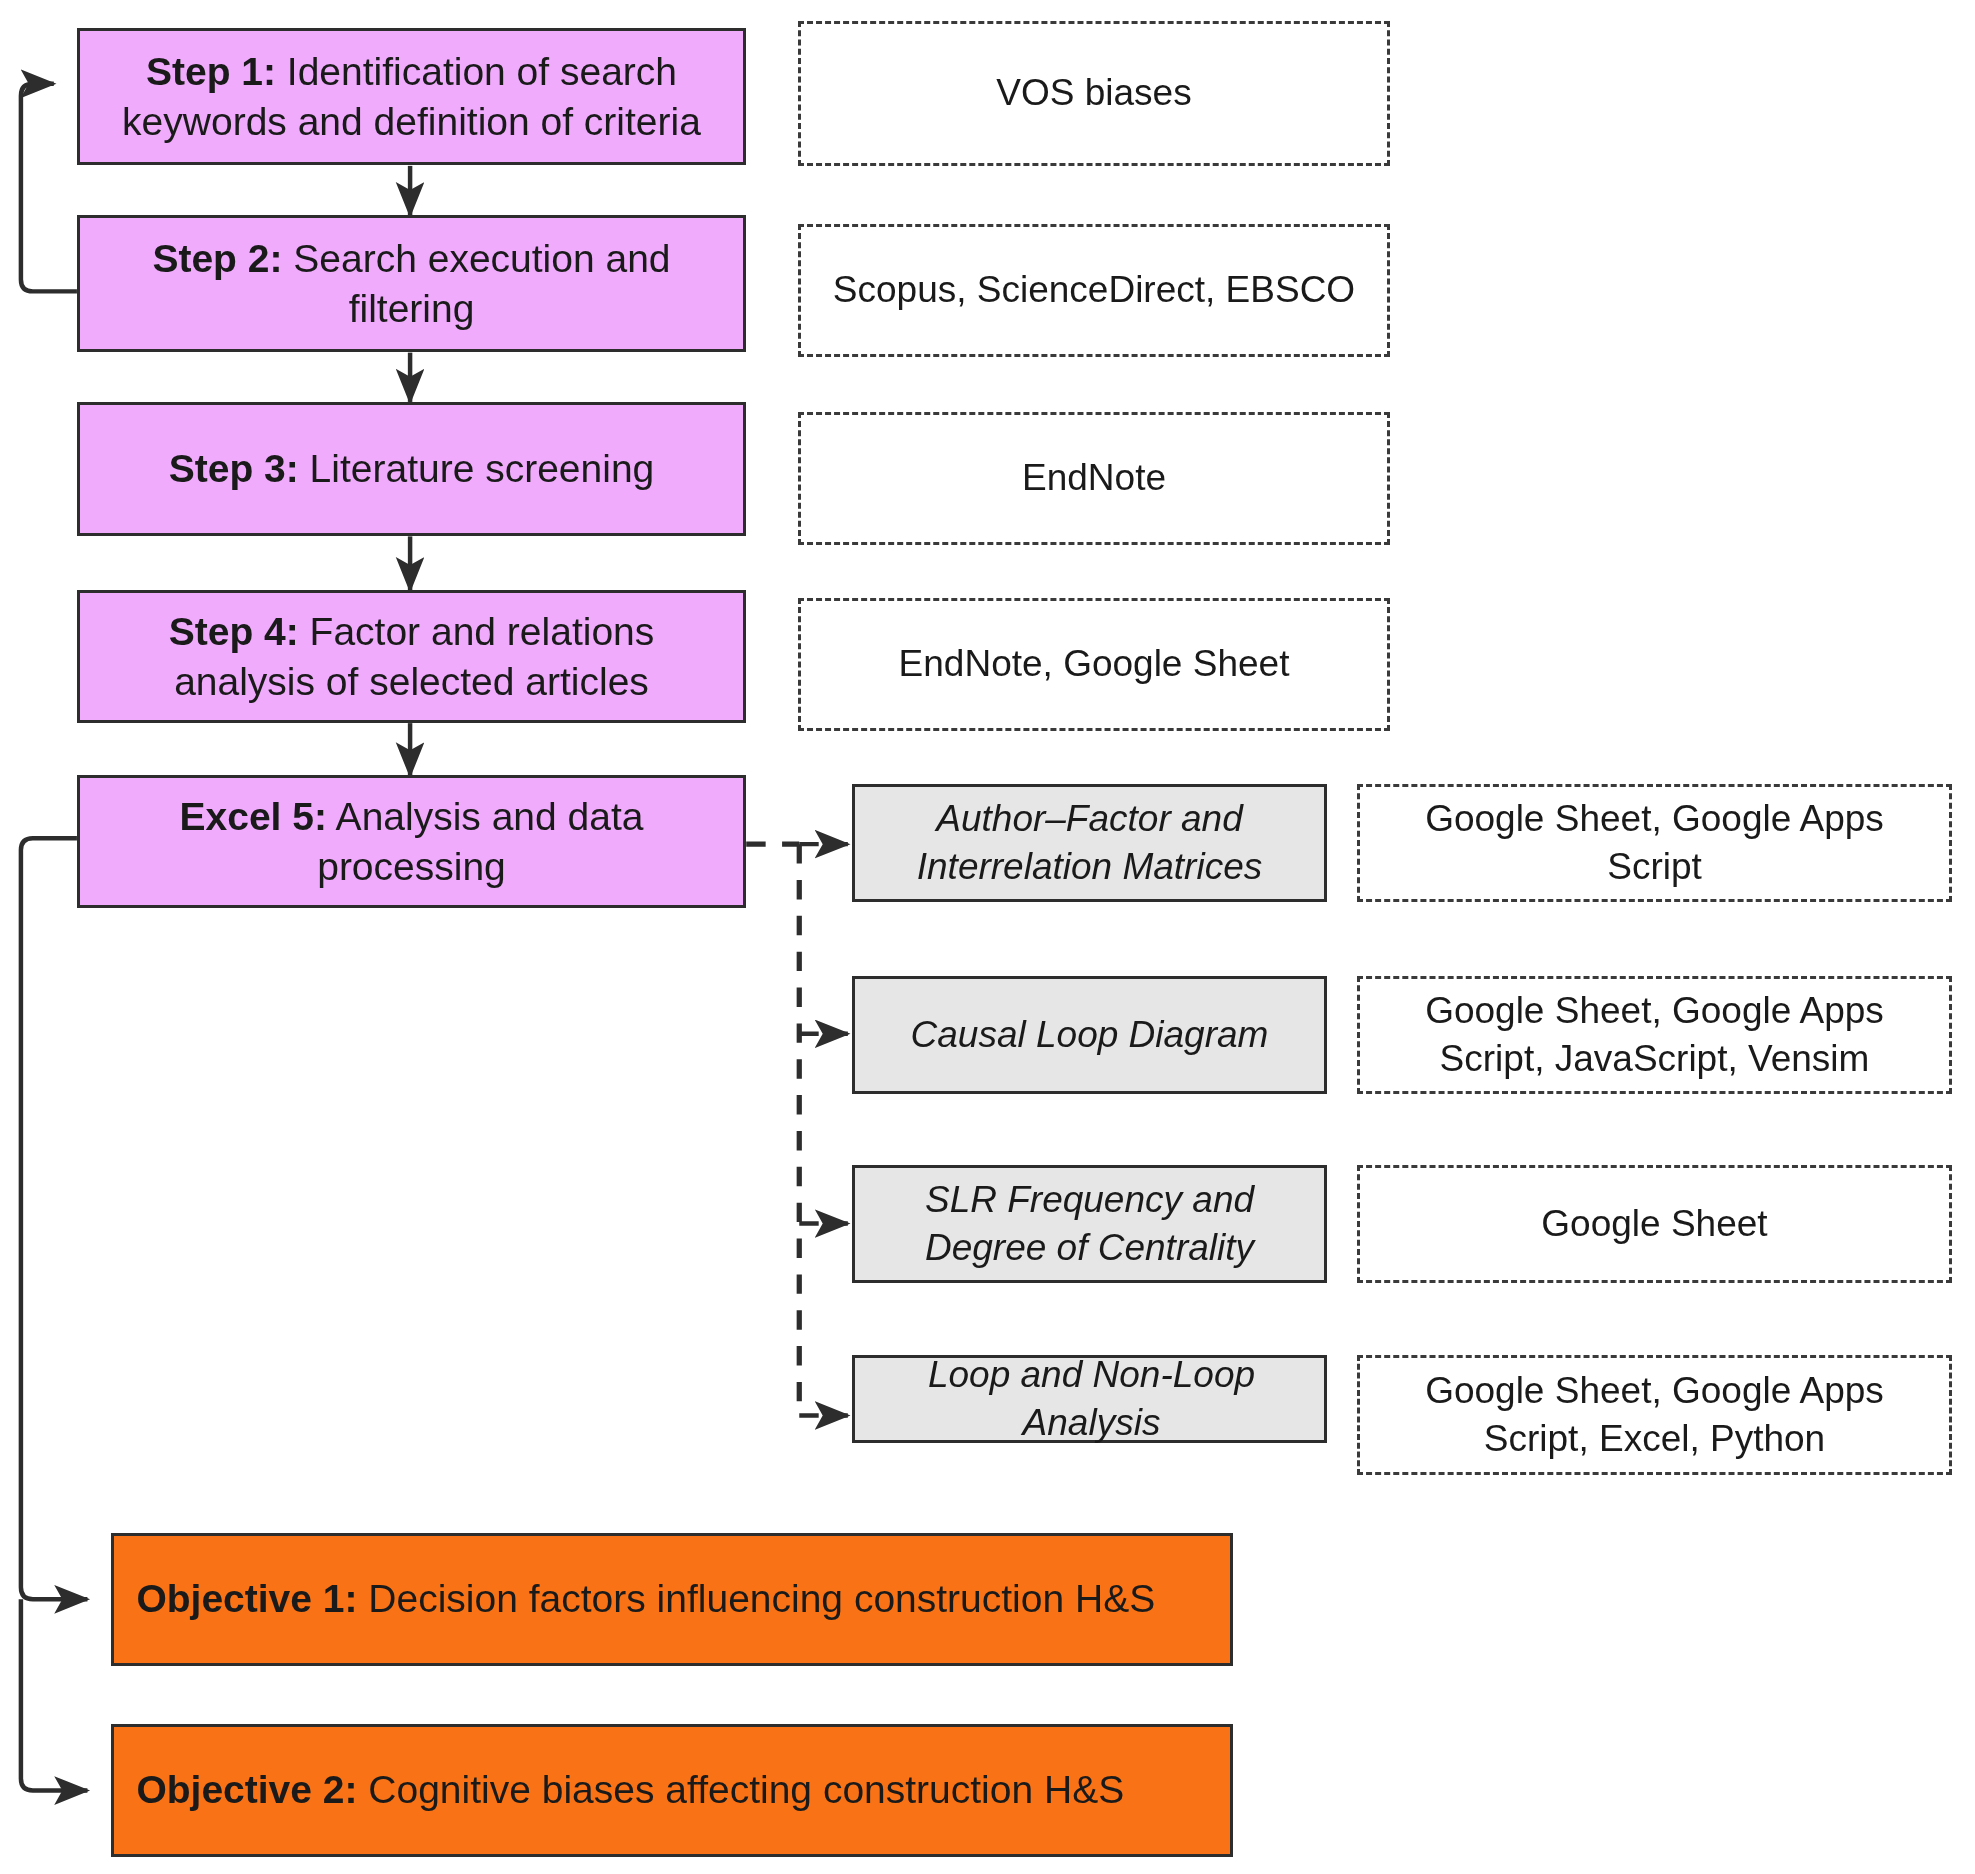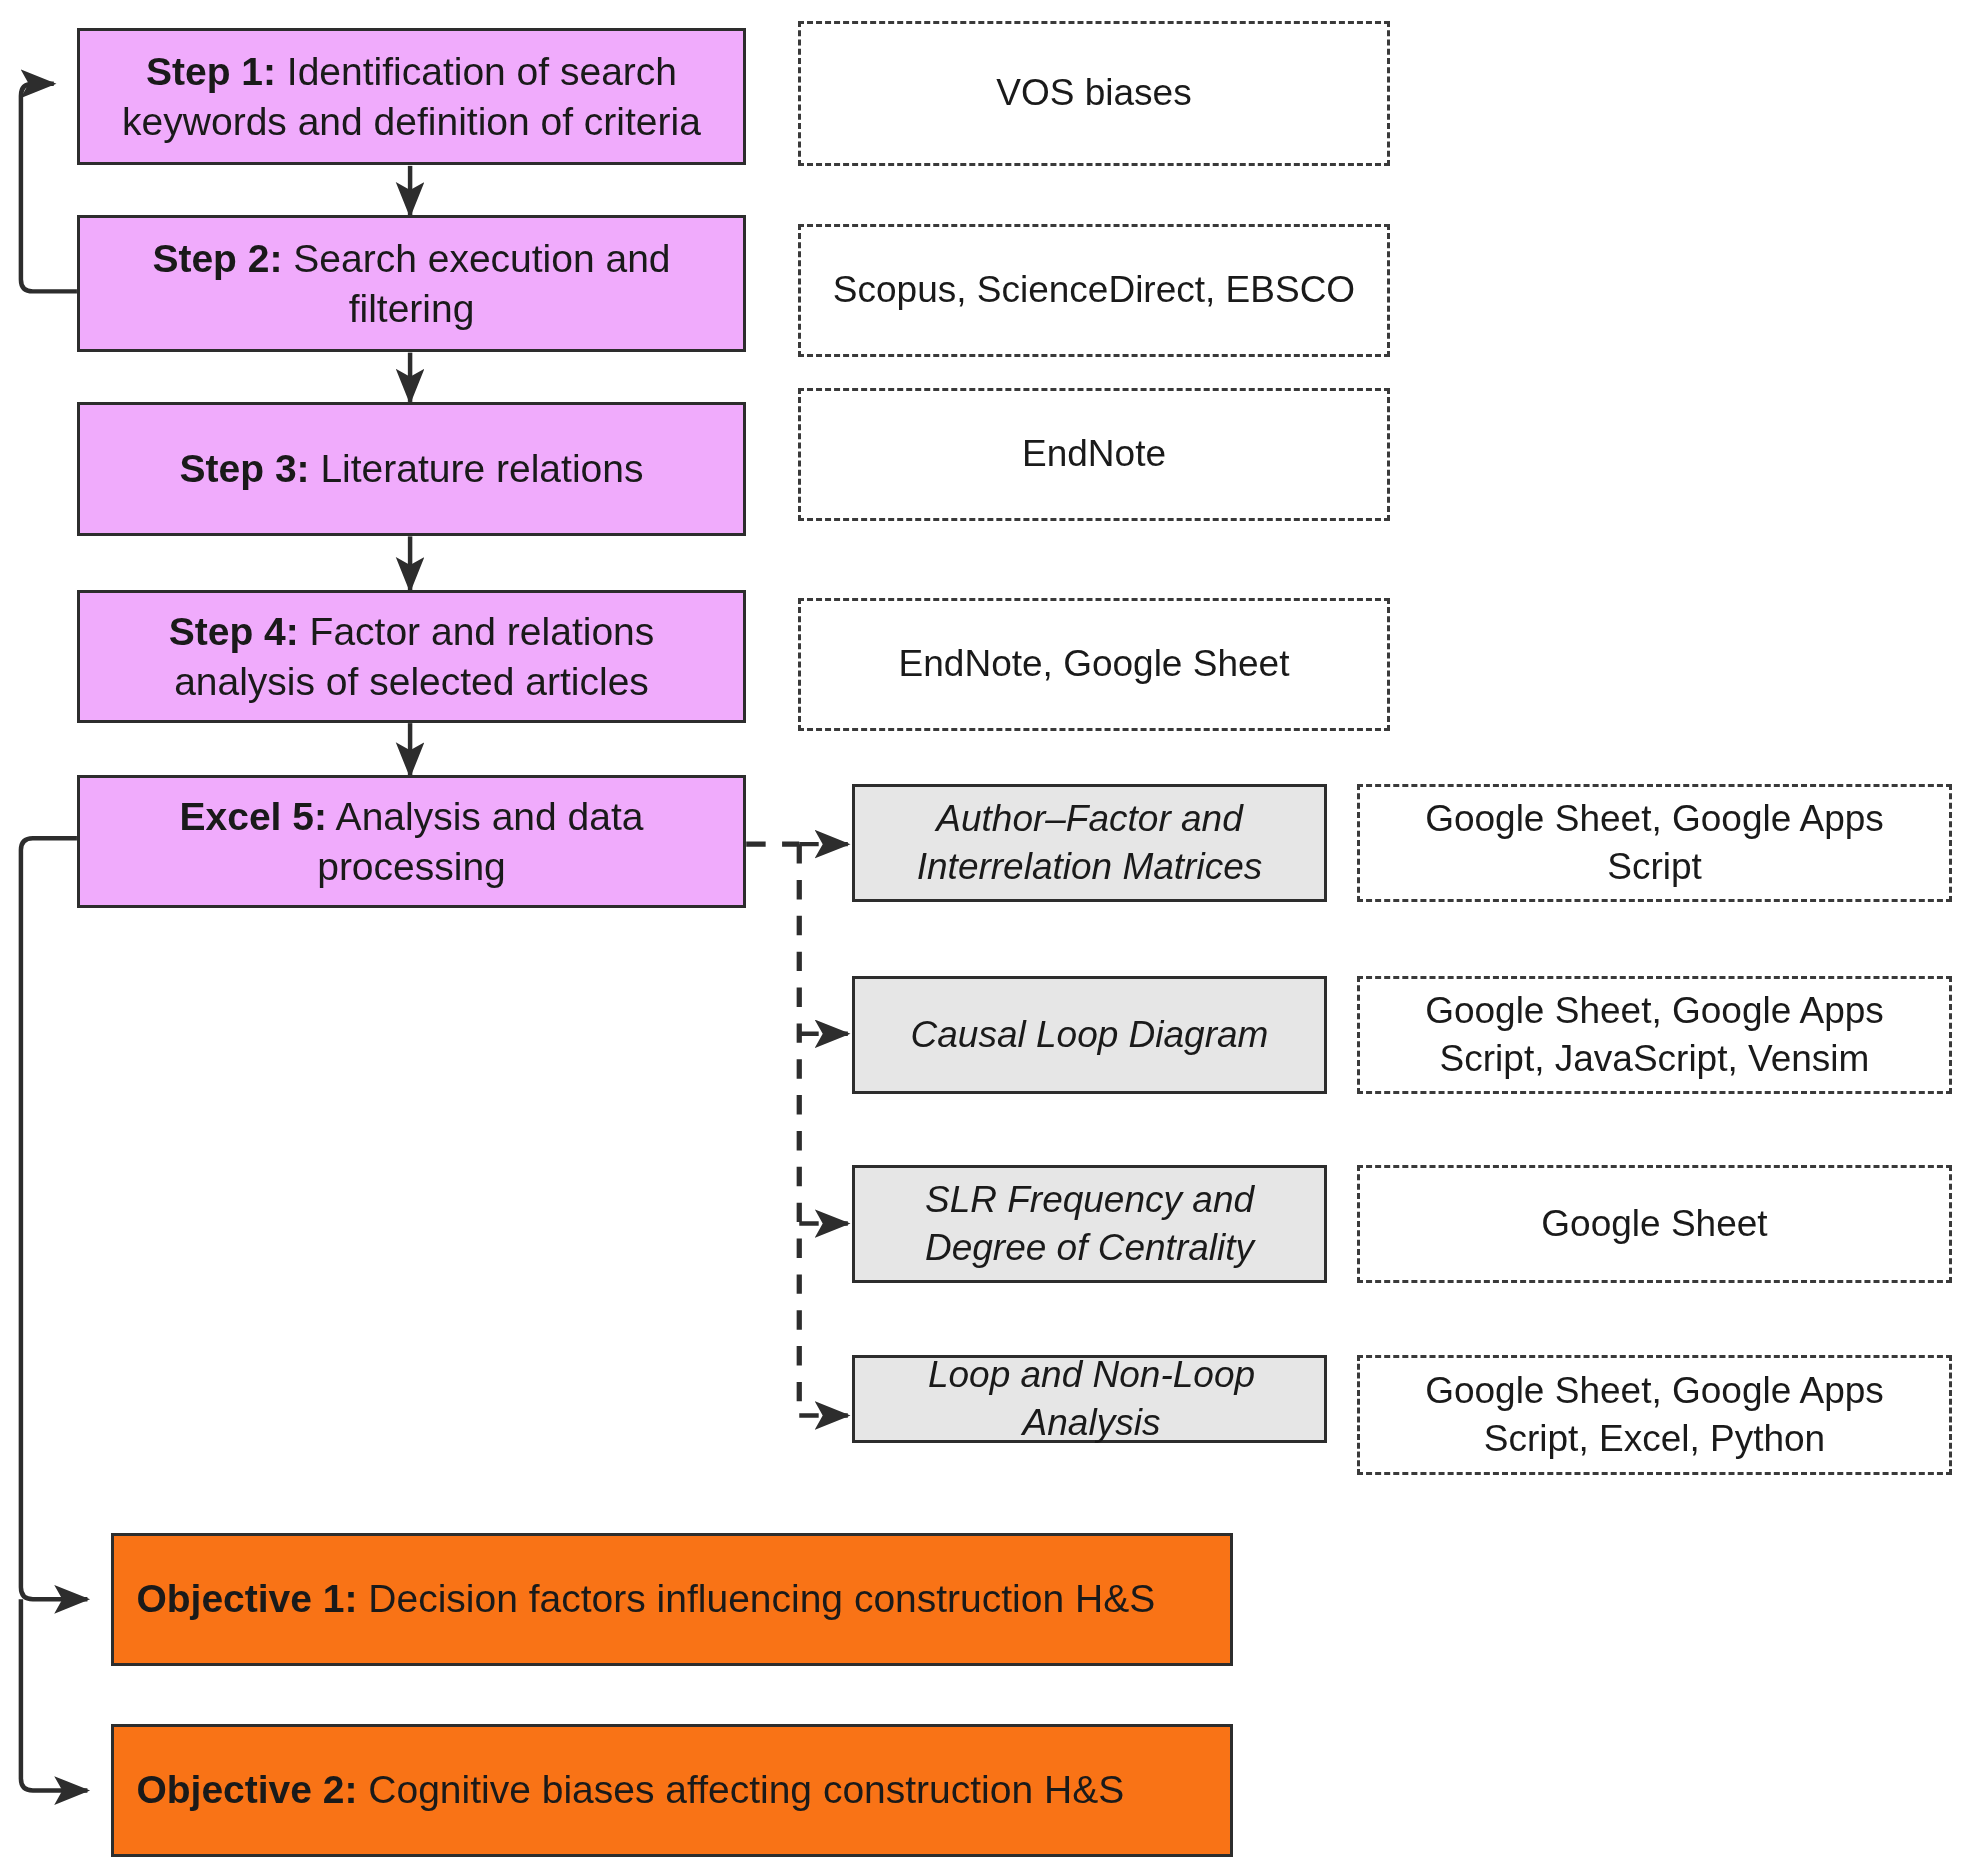--- a/index.html
+++ b/index.html
@@ -113,21 +113,21 @@
   </div>
 
   <div class="node step-box" style="left:77px; top:215px; width:669px; height:137px;">
     <span class="lbl">
       <b>Step 2:</b><span> Search execution and filtering</span>
     </span>
   </div>
 
   <div class="node step-box" style="left:77px; top:402px; width:669px; height:134px;">
     <span class="lbl">
-      <b>Step 3:</b><span> Literature relations</span>
+      <b>Step 3:</b><span> Literature screening</span>
     </span>
   </div>
 
   <div class="node step-box" style="left:77px; top:590px; width:669px; height:133px;">
     <span class="lbl">
       <b>Step 4:</b><span> Factor and relations analysis of selected articles</span>
     </span>
   </div>
 
   <div class="node step-box" style="left:77px; top:775px; width:669px; height:133px;">
@@ -137,21 +137,21 @@
   </div>
 
   <div class="node tool-box" style="left:798px; top:21px; width:592px; height:145px;">
     <span>VOS biases</span>
   </div>
 
   <div class="node tool-box" style="left:798px; top:224px; width:592px; height:133px;">
     <span>Scopus, ScienceDirect, EBSCO</span>
   </div>
 
-  <div class="node tool-box" style="left:798px; top:388px; width:592px; height:133px;">
+  <div class="node tool-box" style="left:798px; top:412px; width:592px; height:133px;">
     <span>EndNote</span>
   </div>
 
   <div class="node tool-box" style="left:798px; top:598px; width:592px; height:133px;">
     <span>EndNote, Google Sheet</span>
   </div>
 
   <div class="node artifact-box" style="left:852px; top:784px; width:475px; height:118px;">
     <span>Author–Factor and Interrelation Matrices</span>
   </div>

